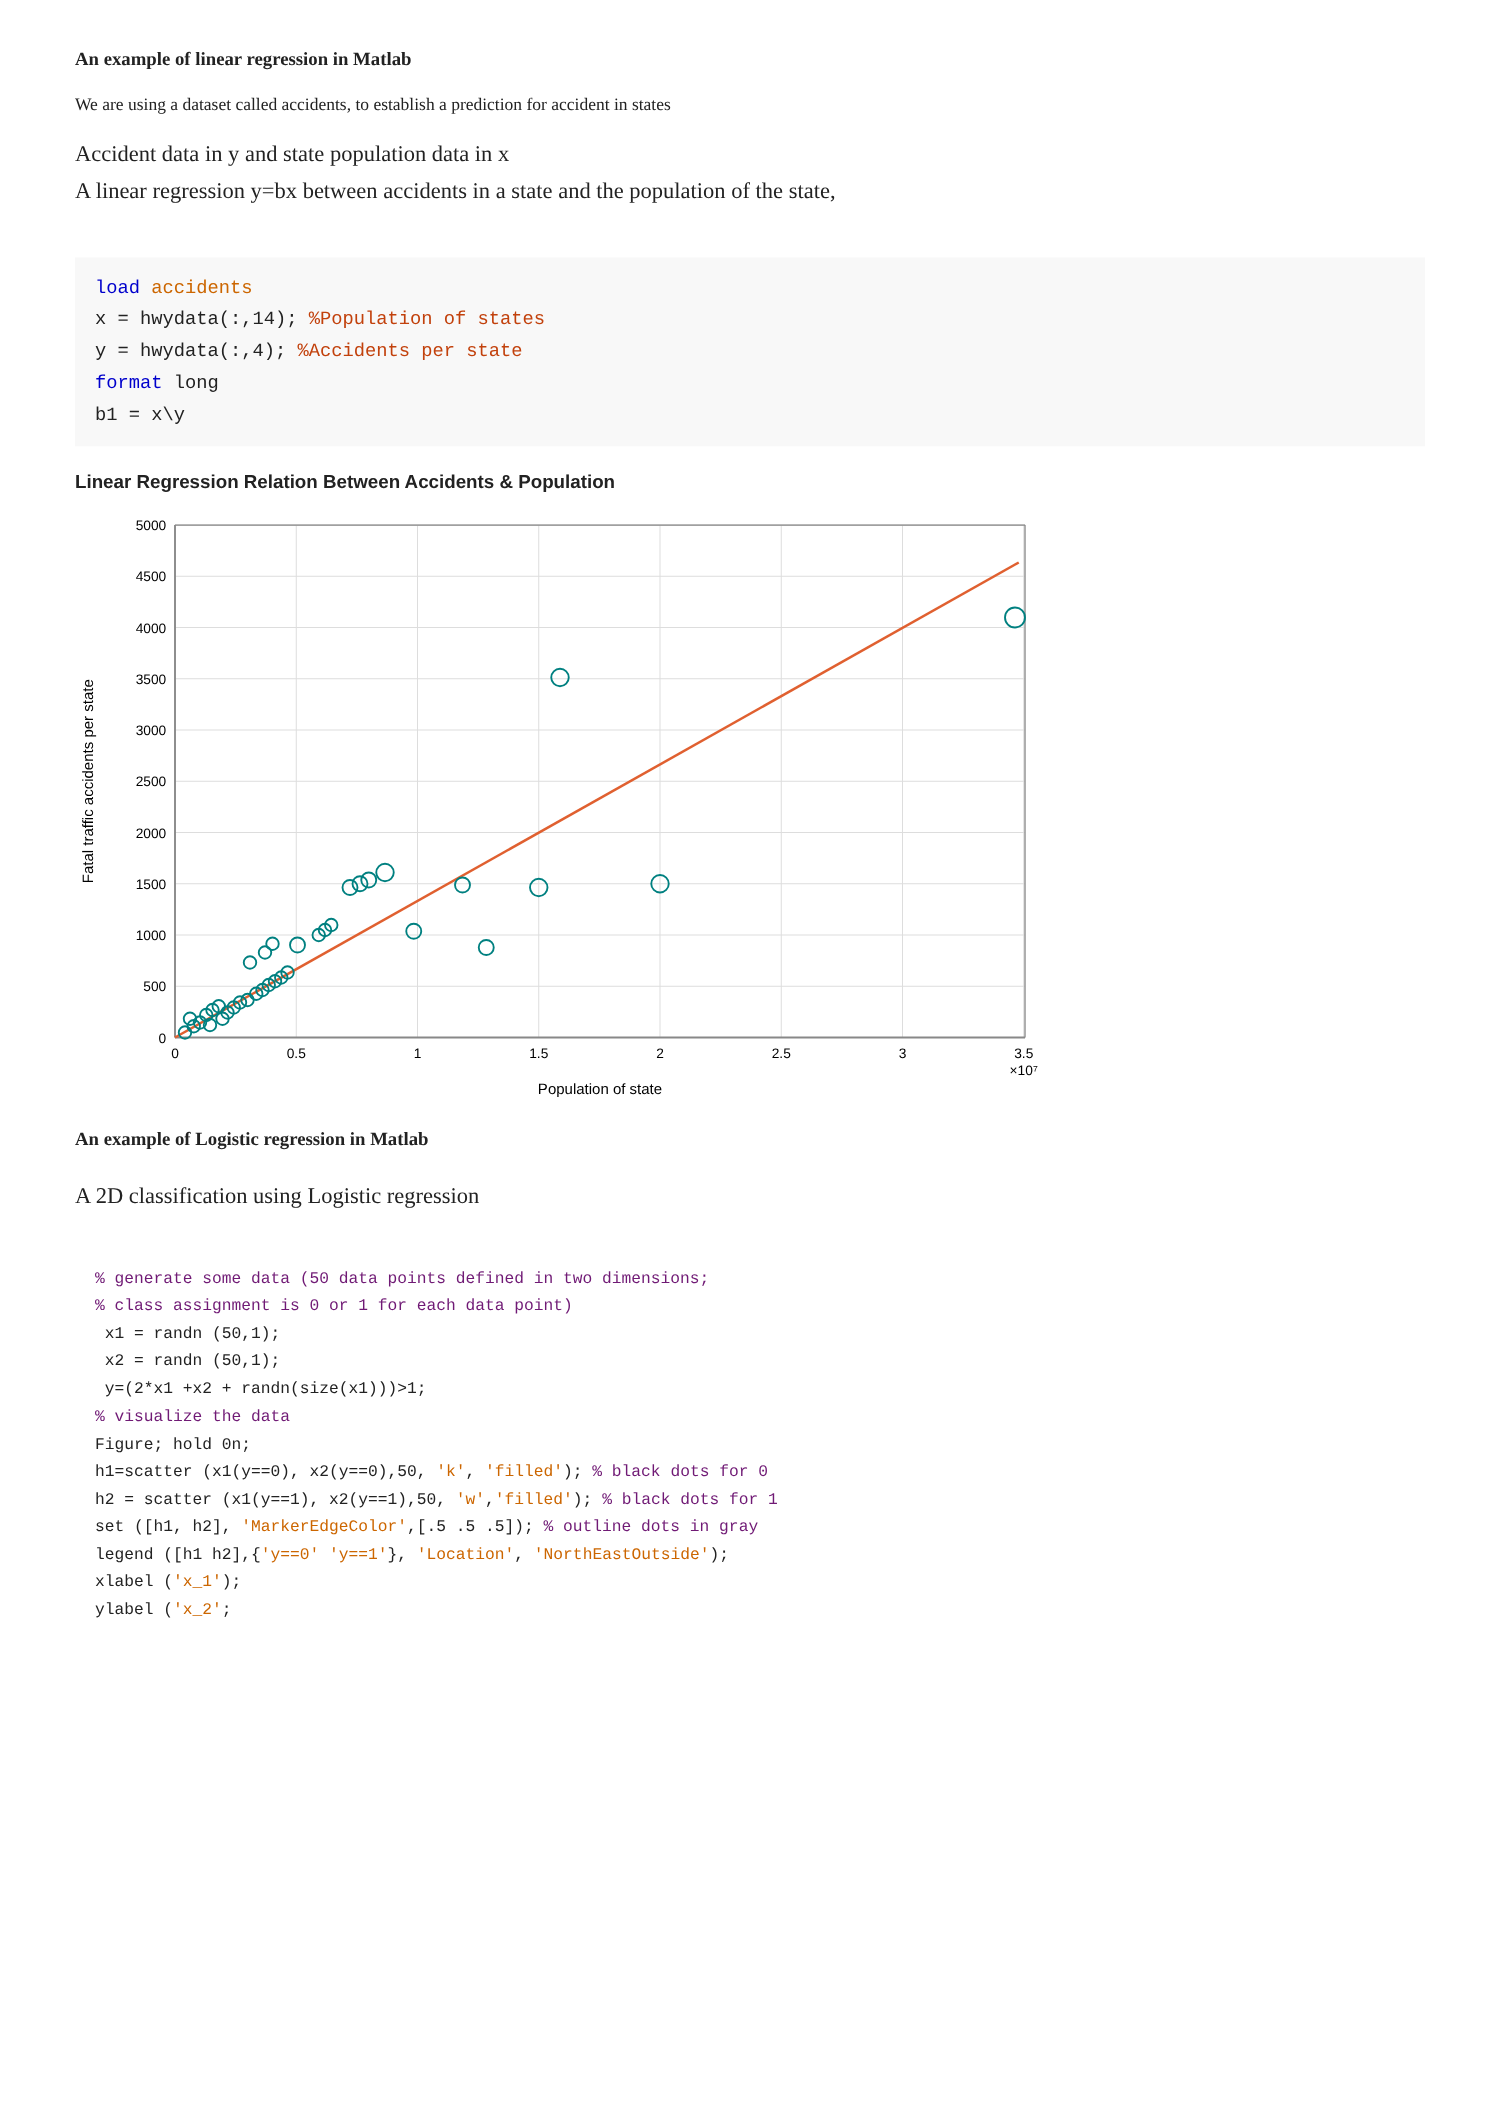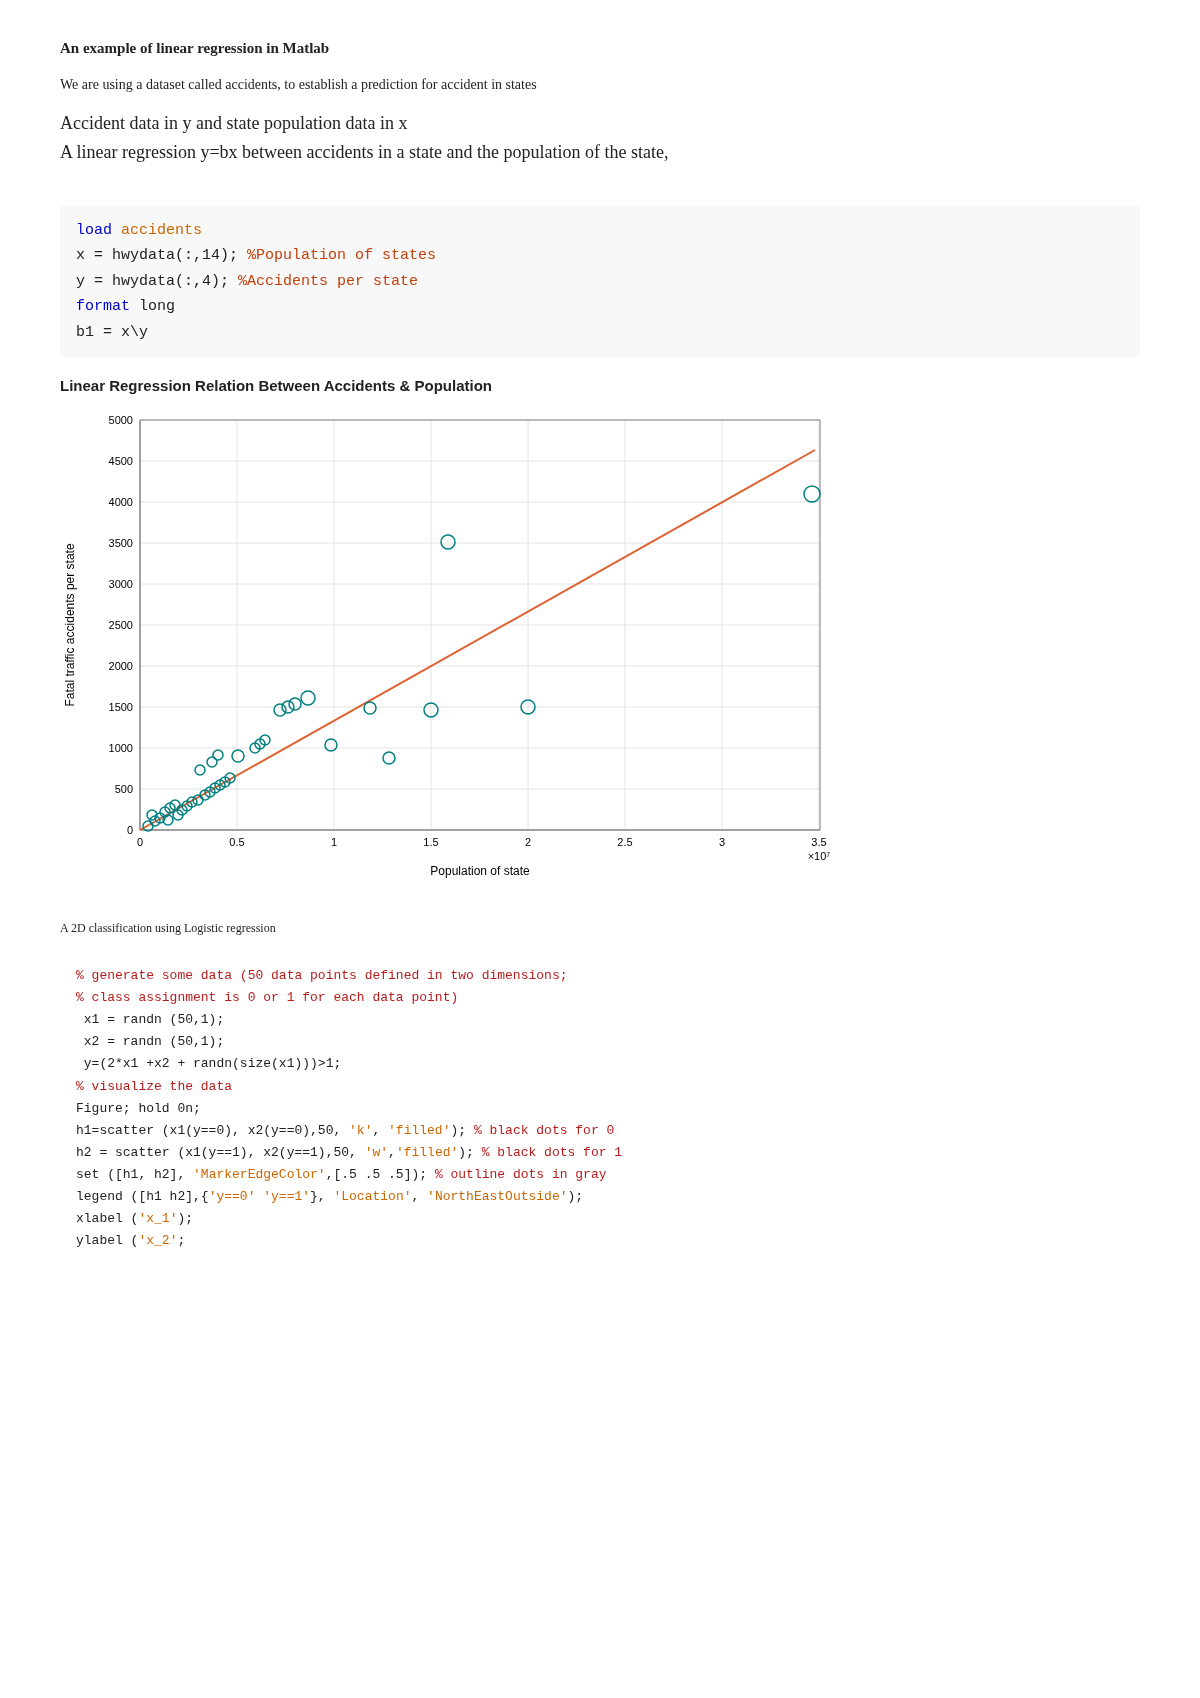--- a/index.html
+++ b/index.html
@@ -51,30 +51,30 @@
     }
     svg.chart {
       display: block;
     }
     .logistic-title {
       font-weight: bold;
       font-size: 15px;
       margin-bottom: 8px;
     }
     .logistic-desc {
-      font-size: 12px;
-      margin-bottom: 12px;
+      font-size: 18px;
+      margin-bottom: 28px;
     }
     .code-block2 {
       font-family: 'Courier New', Courier, monospace;
       font-size: 13px;
       padding: 0 16px;
       line-height: 1.7;
     }
-    .code-block2 .comment { color: #b91c1c; }
+    .code-block2 .comment { color: #701a75; }
     .code-block2 .str { color: #cc6600; }
   </style>
 </head>
 <body>
 
 <div>
   <div class="section-title">An example of linear regression in Matlab</div>
   <div class="section-desc">We are using a dataset called accidents, to establish a prediction for accident in states</div>
   <div class="section-info">
     <span>Accident data in y and state population data in x</span><br>
@@ -197,20 +197,21 @@
 
       <circle cx="468" cy="307" r="7" fill="none" stroke="#008080" stroke-width="1.5"></circle>
 
       <circle cx="752" cy="94" r="8" fill="none" stroke="#008080" stroke-width="1.5"></circle>
 
     </svg>
   </div>
 </div>
 
 <div>
+  <div class="logistic-title">An example of Logistic regression in Matlab</div>
   <br>
   <div class="logistic-desc">A 2D classification using Logistic regression</div>
   <br>
   <div class="code-block2">
     <span class="comment">% generate some data (50 data points defined in two dimensions;</span><br>
     <span class="comment">% class assignment is 0 or 1 for each data point)</span><br>
     &nbsp;x1 = randn (50,1);<br>
     &nbsp;x2 = randn (50,1);<br>
     &nbsp;y=(2*x1 +x2 + randn(size(x1)))&gt;1;<br>
     <span class="comment">% visualize the data</span><br>

